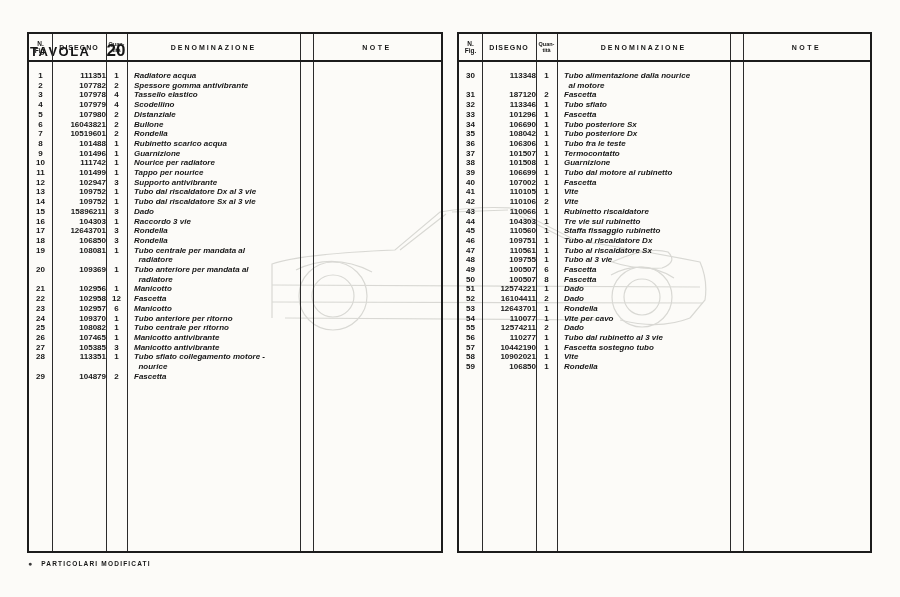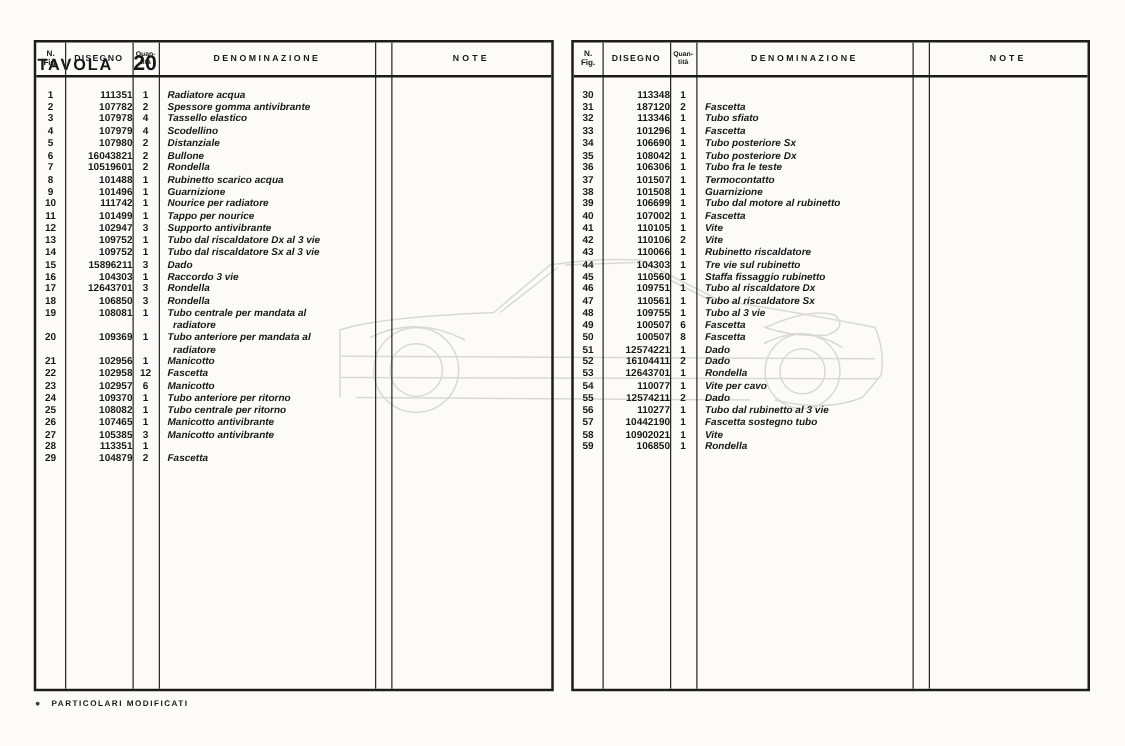--- a/index.html
+++ b/index.html
@@ -264,20 +264,22 @@
       <div class="row">
         <div class="cell c-fig">27</div>
         <div class="cell c-disegno">105385</div>
         <div class="cell c-qty">3</div>
         <div class="cell c-den">Manicotto antivibrante</div>
       </div>
       <div class="row">
         <div class="cell c-fig">28</div>
         <div class="cell c-disegno">113351</div>
         <div class="cell c-qty">1</div>
+        <div class="cell c-den">Tubo sfiato collegamento motore -
+  nourice</div>
       </div>
       <div class="row">
         <div class="cell c-fig">29</div>
         <div class="cell c-disegno">104879</div>
         <div class="cell c-qty">2</div>
         <div class="cell c-den">Fascetta</div>
       </div>
     </div>
 </div>
 
@@ -297,20 +299,22 @@
 tità</div>
     <div class="th th-den">DENOMINAZIONE</div>
     <div class="th"></div>
     <div class="th th-note">NOTE</div>
   </div>
   <div class="tbody">
       <div class="row">
         <div class="cell c-fig">30</div>
         <div class="cell c-disegno">113348</div>
         <div class="cell c-qty">1</div>
+        <div class="cell c-den">Tubo alimentazione dalla nourice
+  al motore</div>
       </div>
       <div class="row">
         <div class="cell c-fig">31</div>
         <div class="cell c-disegno">187120</div>
         <div class="cell c-qty">2</div>
         <div class="cell c-den">Fascetta</div>
       </div>
       <div class="row">
         <div class="cell c-fig">32</div>
         <div class="cell c-disegno">113346</div>

